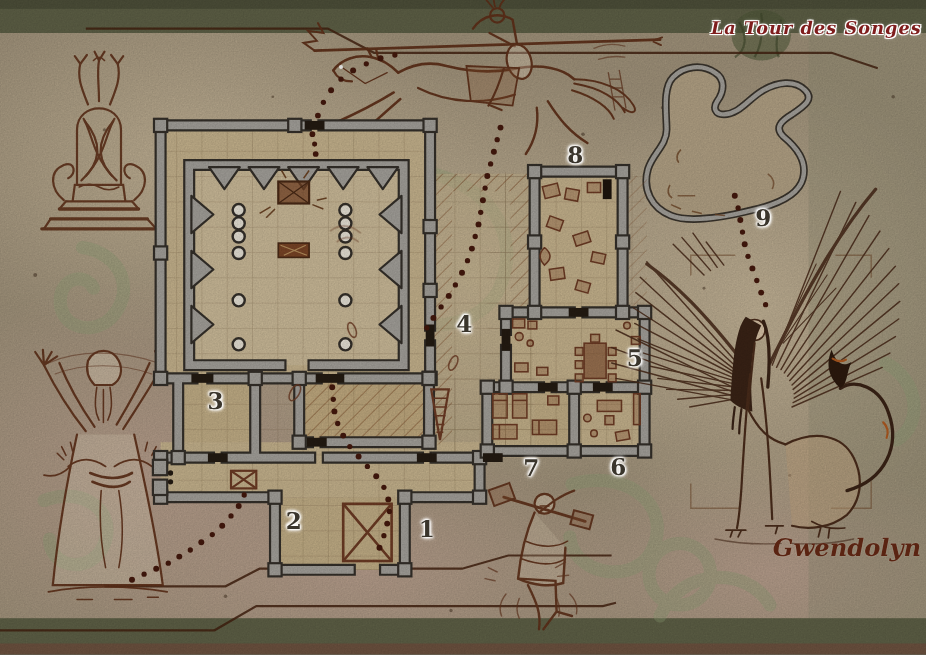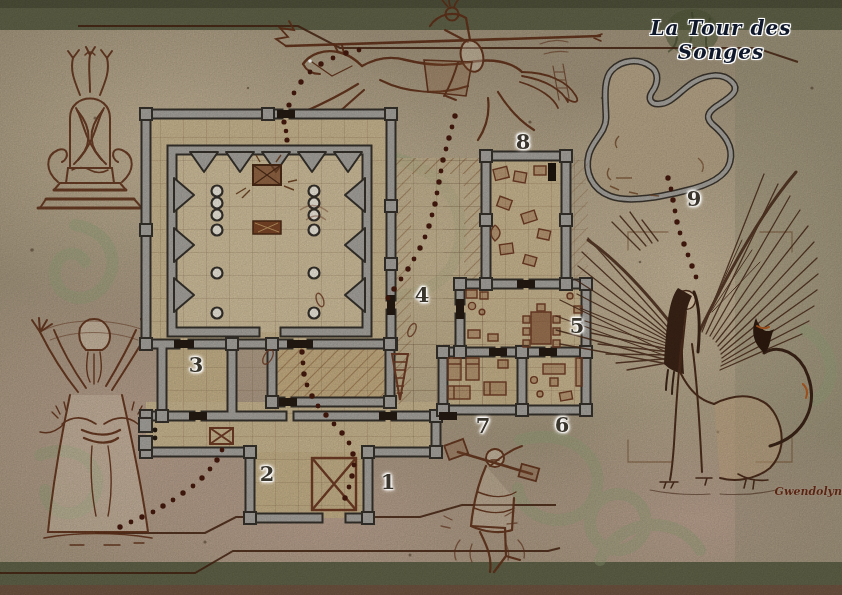--- a/index.html
+++ b/index.html
@@ -2,25 +2,25 @@
 <html><head>
 <meta charset="utf-8">
 <style>
   html,body{margin:0;padding:0;background:#2b2b26;}
   .stage{position:relative;width:842px;height:595px;overflow:hidden;
          background:#ab9a82;font-family:"DejaVu Serif",serif;}
   .stage svg{position:absolute;left:0;top:0;}
   .label{position:absolute;transform:translate(-50%,-50%);white-space:nowrap;}
   .num{font-weight:bold;font-size:21px;color:#3a352c;font-style:normal;
        text-shadow:0 0 2px #fff,0 0 4px #fff,0 0 5px #fff,1px 1px 2px rgba(255,255,255,.95),-1px -1px 2px rgba(255,255,255,.95);}
-  .title{position:absolute;left:604px;top:16px;width:234px;text-align:center;
-         font-size:20px;font-weight:bold;font-style:italic;color:#0f172a;letter-spacing:1px;
+  .title{position:absolute;left:604px;top:16px;width:234px;text-align:right;
+         font-size:16px;font-weight:bold;font-style:italic;color:#7f1d1d;letter-spacing:1px;
          text-shadow:0 0 2px #fff,0 0 3px #fff,1px 1px 0 #fff,-1px -1px 0 #fff,1px -1px 0 #fff,-1px 1px 0 #fff;}
-  .sig{position:absolute;left:698px;top:485px;width:144px;text-align:right;
-       font-size:11px;font-weight:bold;font-style:italic;color:#5a2412;
+  .sig{position:absolute;left:698px;top:485px;width:144px;text-align:center;
+       font-size:22px;font-weight:bold;font-style:italic;color:#5a2412;
        text-shadow:0 0 1px rgba(255,255,255,.35);}
 </style>
 </head>
 <body>
 
 <div class="stage">
 
 <svg width="842" height="595" viewBox="0 0 842 595">
   <defs>
     <pattern id="grid" width="23" height="23" patternUnits="userSpaceOnUse">

